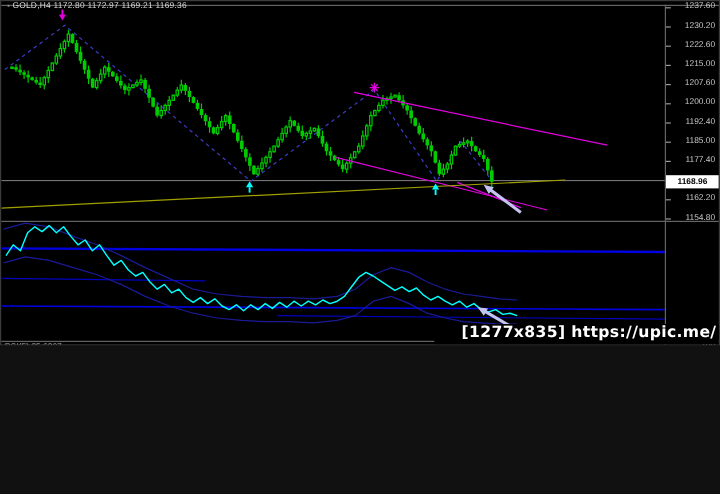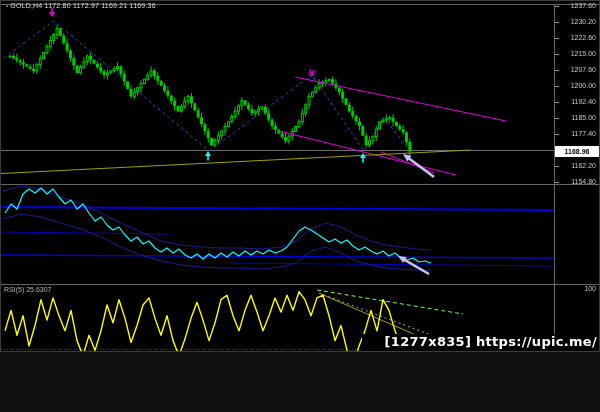--- a/index.html
+++ b/index.html
@@ -1,16 +1,16 @@
 <!DOCTYPE html>
 <html><head>
 <meta charset="utf-8">
 <style>
   html,body{margin:0;padding:0;background:#111;}
-  #win{position:relative;width:600px;height:352px;background:#000;overflow:hidden;
+  #win{position:relative;width:600px;height:288px;background:#000;overflow:hidden;
        font-family:"Liberation Sans",sans-serif;border:1px solid #3c3c3c;box-sizing:border-box;}
   #cv{position:absolute;left:0;top:0;z-index:2;}
   .hline{position:absolute;left:0;width:600px;height:1px;background:#646464;z-index:5;}
   #vaxis{position:absolute;top:3px;height:394px;width:1px;background:#646464;z-index:5;}
   #title{position:absolute;left:5px;top:1px;font-size:7px;color:#ddd;letter-spacing:.2px;z-index:6;white-space:nowrap;}
   #title .ticon{color:#999;font-size:6px;margin-right:2px;}
   #rsiLabel{position:absolute;left:3px;top:285px;font-size:7px;color:#b4b4b4;z-index:6;white-space:nowrap;}
   .pl{position:absolute;right:3px;font-size:7px;color:#c8c8c8;z-index:6;white-space:nowrap;}
   .tick{position:absolute;width:4px;height:1px;background:#9a9a9a;z-index:6;}
   .tl{position:absolute;top:385px;font-size:6px;color:#c0c0c0;z-index:6;white-space:nowrap;}

